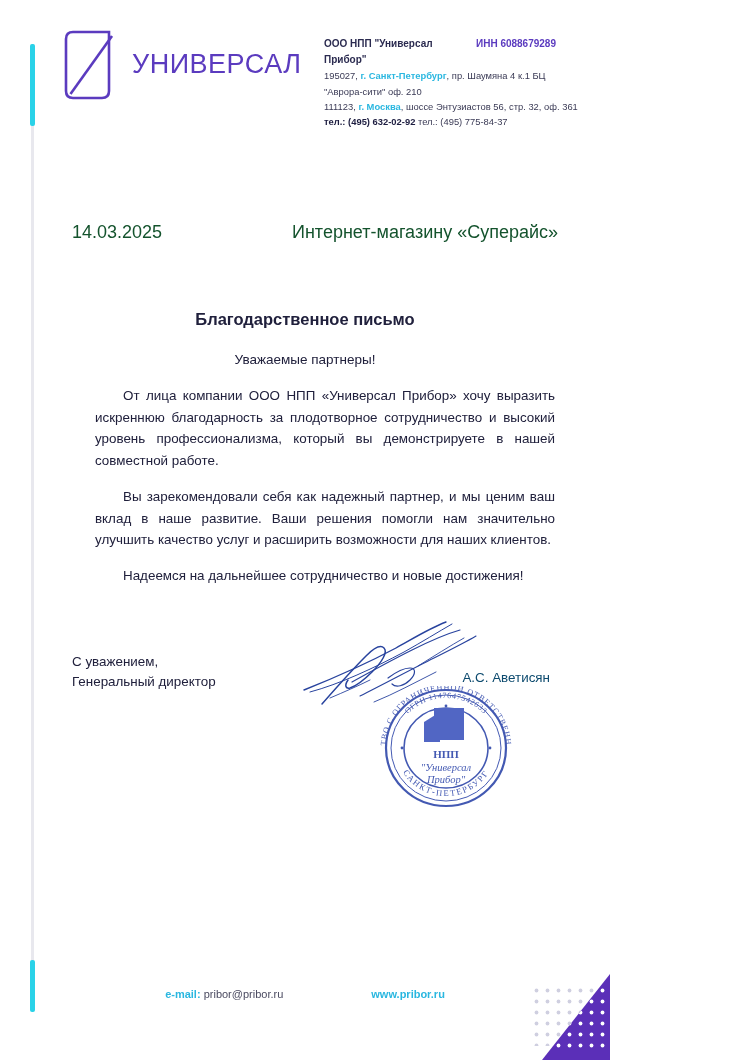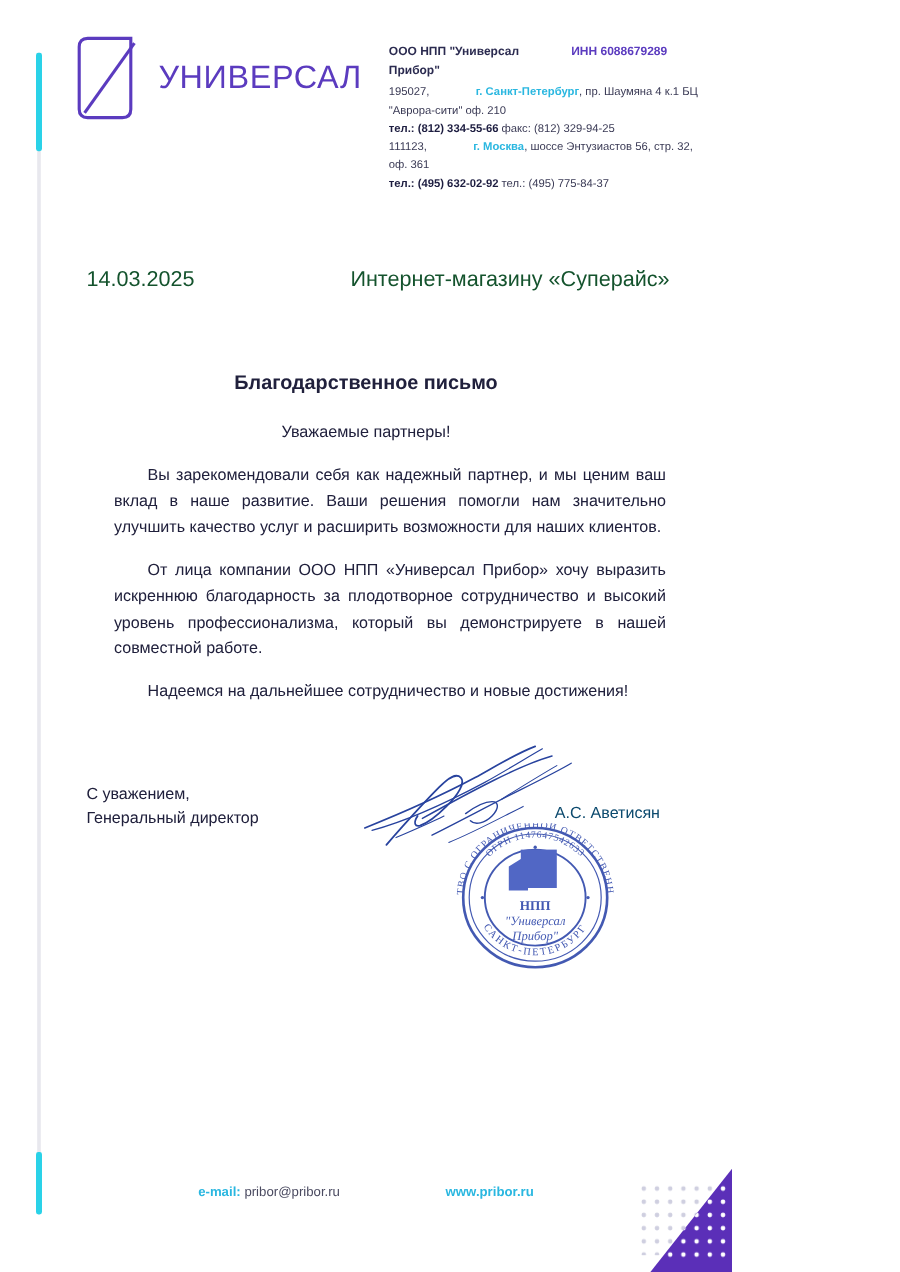--- a/index.html
+++ b/index.html
@@ -101,21 +101,21 @@
     font-size: 10px;
   }
   .contacts .inn {
     font-weight: bold;
     color: #5b3bbf;
     font-size: 10px;
     padding-right: 26px;
     white-space: nowrap;
   }
   .contacts .addr { color: #3a3a55; }
-  .contacts .city { color: #2ab7e0; font-weight: bold; margin-left: 36px; }
+  .contacts .city { color: #2ab7e0; font-weight: bold; }
   .contacts .tel-line { color: #3a3a55; }
   .contacts .tel-line b { color: #1d1d40; }
 
   
   .meta-row {
     position: absolute;
     left: 72px;
     right: 52px;
     top: 222px;
     display: flex;
@@ -239,26 +239,20 @@
 
     <div class="contacts">
       <div class="row-top">
         <span class="company">ООО НПП "Универсал Прибор"</span>
         <span class="inn">ИНН 6088679289</span>
       </div>
       <div class="addr">
         <span>195027,</span>
         <span class="city">г. Санкт-Петербург</span><span>, пр. Шаумяна 4 к.1  БЦ "Аврора-сити" оф. 210</span>
       </div>
-      <div class="tel-line">
-        <b>тел.:</b>
-        <b>(812) 334-55-66</b>
-        <span>факс:</span>
-        <span>(812) 329-94-25</span>
-      </div>
       <div class="addr">
         <span>111123,</span>
         <span class="city">г. Москва</span><span>, шоссе Энтузиастов 56,  стр. 32, оф. 361</span>
       </div>
       <div class="tel-line">
         <b>тел.:</b>
         <b>(495) 632-02-92</b>
         <span>тел.:</span>
         <span>(495) 775-84-37</span>
       </div>
@@ -267,22 +261,22 @@
 
   <div class="meta-row">
     <span>14.03.2025</span>
     <span>Интернет-магазину «Суперайс»</span>
   </div>
 
   <div class="doc-title">Благодарственное письмо</div>
   <div class="salutation">Уважаемые партнеры!</div>
 
   <div class="body-text">
+    <p>От лица компании ООО НПП «Универсал Прибор» хочу выразить искреннюю благодарность за плодотворное сотрудничество и высокий уровень профессионализма, который вы демонстрируете в нашей совместной работе.</p>
     <p>Вы зарекомендовали себя как надежный партнер, и мы ценим ваш вклад в наше развитие. Ваши решения помогли нам значительно улучшить качество услуг и расширить возможности для наших клиентов.</p>
-    <p>От лица компании ООО НПП «Универсал Прибор» хочу выразить искреннюю благодарность за плодотворное сотрудничество и высокий уровень профессионализма, который вы демонстрируете в нашей совместной работе.</p>
     <p>Надеемся на дальнейшее сотрудничество и новые достижения!</p>
   </div>
 
   <div class="sign-block">
     <div>С уважением,</div>
     <div>Генеральный директор</div>
   </div>
   <div class="sign-name">А.С. Аветисян</div>
 
   <svg class="signature-art" viewBox="0 0 230 110">

